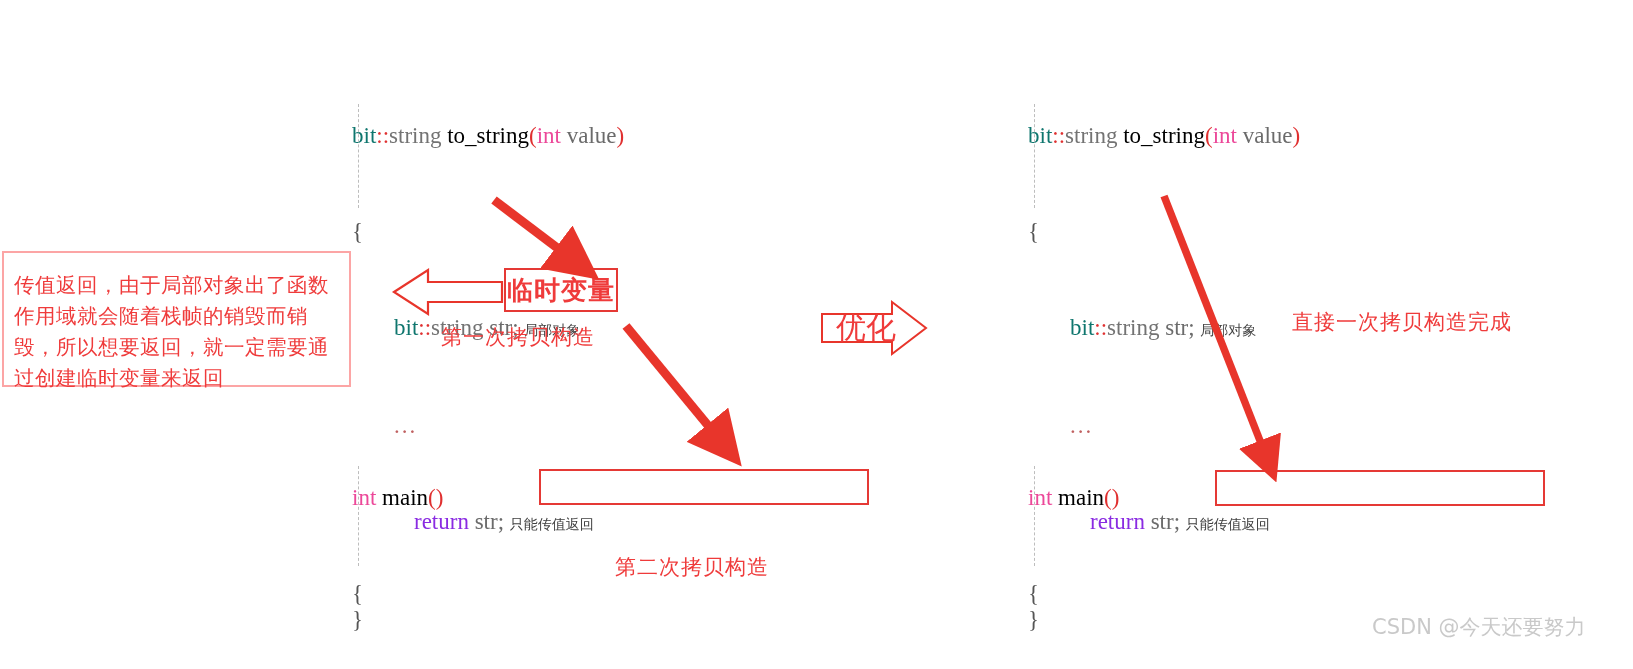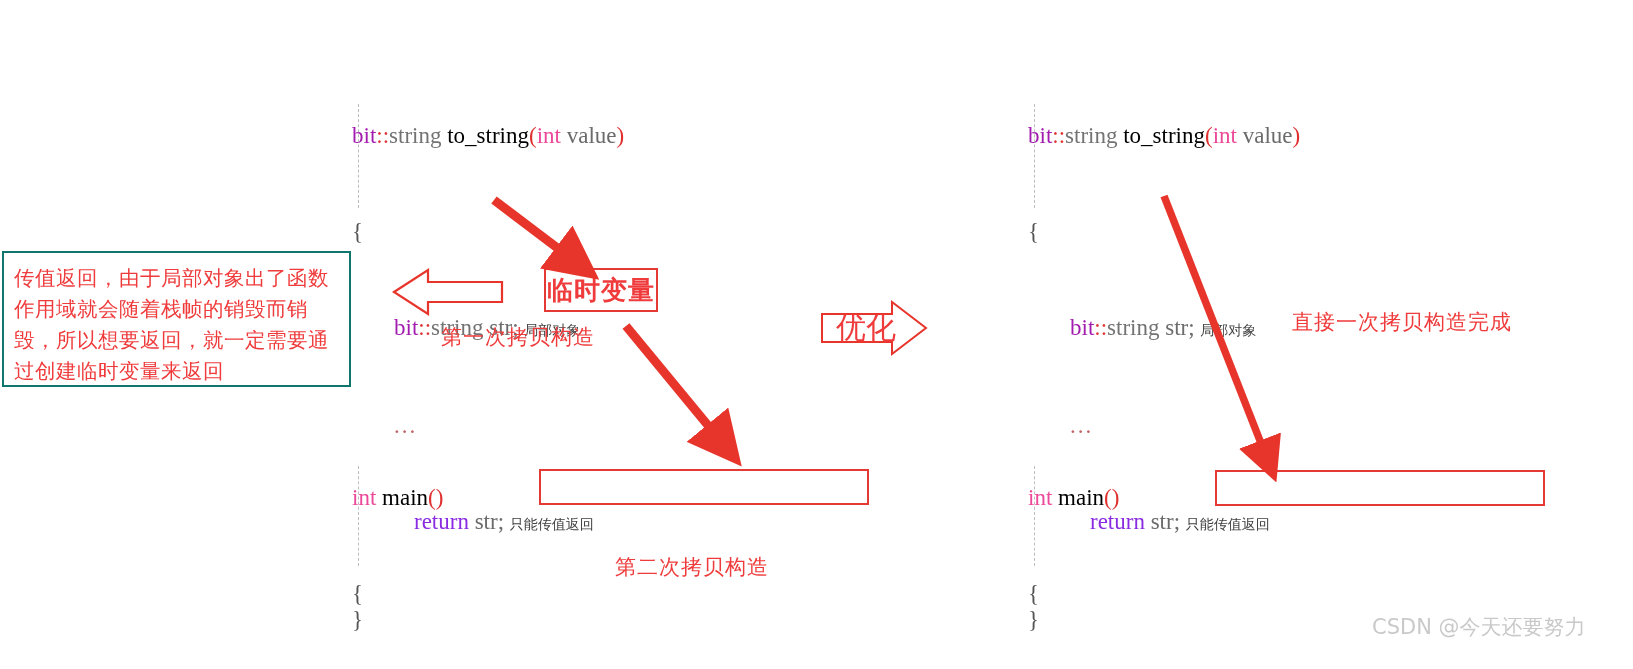--- a/index.html
+++ b/index.html
@@ -16,42 +16,42 @@
   .code{
     font-family:"Liberation Serif","DejaVu Serif",serif;
     font-size:23px;
     line-height:32px;
     white-space:pre;
     color:#3c3c3c;
   }
   .code .kw      {color:#8a2be2;margin-left:20px;}      
   .code .type    {color:#ec4899;}      
   .code .cls     {color:#737373;}      
-  .code .ns      {color:#a21caf;text-align:right;}      
+  .code .ns      {color:#0f766e;text-align:right;}      
   .code .op      {color:#e03030;}      
   .code .fn      {color:#000000;}      
   .code .var     {color:#6b6b6b;}      
   .code .punc    {color:#555555;}
   .code .dots    {color:#c06060;letter-spacing:2px;}
   .cn{color:#404040;font-family:Liberation Sans, sans-serif;font-size:14px;}
 
   
   .guide{
     position:absolute;
     border-left:1px dashed #bdbdbd;
   }
 
   
   .notebox{
-    border:2px solid #0f766e;
+    border:2px solid #fca5a5;
     color:#ef3b3b;
     font-family:"DejaVu Sans","Liberation Sans",sans-serif;
     font-size:20.5px;
     line-height:31px;
-    padding:10px 8px 8px 10px;
+    padding:17px 8px 8px 10px;
     box-sizing:border-box;
     letter-spacing:0.5px;
   }
 
   
   .tempbox{
     border:2px solid #e53935;
     color:#ef3b3b;
     font-family:"DejaVu Sans","Liberation Sans",sans-serif;
     font-size:26px;
@@ -109,21 +109,21 @@
 <div class="abs hlbox" style="left:539px;top:469px;width:330px;height:36px;"></div>
 
 <div class="abs notebox" style="left:2px;top:251px;width:349px;height:136px;">
   <span>传值返回，由于局部对象出了函数作用域就会随着栈帧的销毁而销毁，所以想要返回，就一定需要通过创建临时变量来返回</span>
 </div>
 
 <svg class="abs" style="left:392px;top:266px;" width="112" height="52" viewBox="0 0 112 52">
   <polygon points="2,26 36,4 36,16 110,16 110,36 36,36 36,48" fill="#ffffff" stroke="#e8352b" stroke-width="2.2" stroke-linejoin="miter"></polygon>
 </svg>
 
-<div class="abs tempbox" style="left:544px;top:268px;width:114px;height:44px;">
+<div class="abs tempbox" style="left:504px;top:268px;width:114px;height:44px;">
   <span>临时变量</span>
 </div>
 
 <svg class="abs" style="left:490px;top:196px;" width="110" height="85" viewBox="0 0 110 85">
   <defs>
     <marker id="ah1" markerWidth="6" markerHeight="6" refX="2.2" refY="3" orient="auto">
       <path d="M0,0 L6,3 L0,6 z" fill="#e8352b"></path>
     </marker>
   </defs>
   <line x1="4" y1="4" x2="82" y2="63" stroke="#e8352b" stroke-width="9" marker-end="url(#ah1)"></line>

